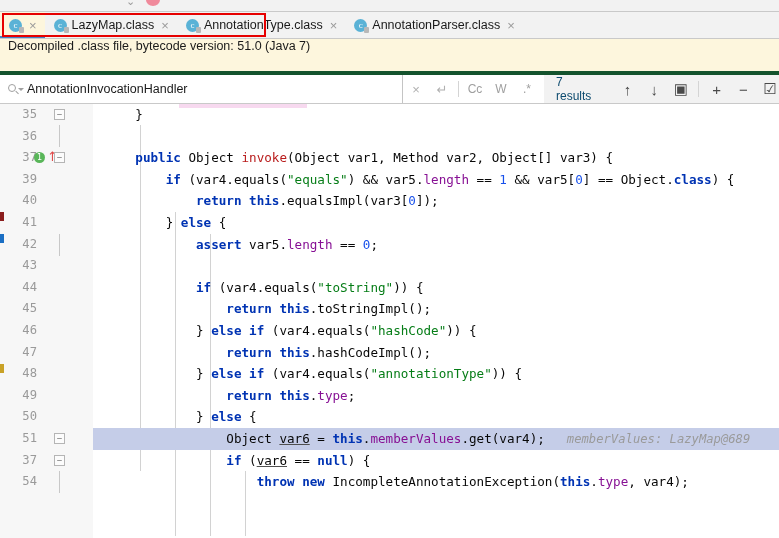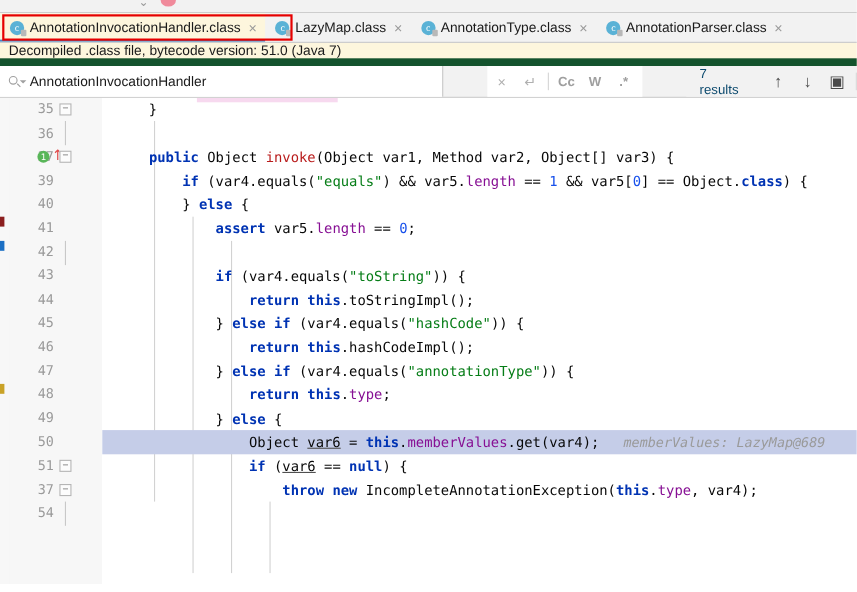--- a/index.html
+++ b/index.html
@@ -115,40 +115,39 @@
     width: 264px;
     height: 24px;
     border: 2px solid #e60000;
     box-sizing: border-box;
     pointer-events: none;
     z-index: 5;
   }
 
   
   .notice {
-    height: 21px;
+    height: 36px;
     box-sizing: border-box;
     background: #fdf6dd;
-    border-bottom: 7px solid #14532d;
-    display: flex;
-    align-items: flex-end;
+    border-bottom: 4px solid #14532d;
+    display: flex;
+    align-items: flex-start;
     padding-left: 8px;
     font-size: 12.5px;
     color: #1a1a1a;
   }
 
   
   .findbar {
     height: 29px;
     box-sizing: border-box;
     background: #f2f2f2;
     border-bottom: 1px solid #c9c9c9;
     display: flex;
     align-items: center;
-    gap: 40px;
   }
   .find-input-wrap {
     flex: none;
     width: 403px;
     background: #ffffff;
     border: 1px solid #c4c4c4;
     border-left: none;
     border-top: none;
     border-bottom: none;
     display: flex;
@@ -204,21 +203,21 @@
   .icon-btn {
     width: 26px;
     height: 28px;
     display: flex;
     align-items: center;
     justify-content: center;
     color: #b0b0b0;
     font-size: 13px;
     font-family: "Liberation Sans", sans-serif;
   }
-  .icon-btn.txt { font-size: 12px; font-weight: bold; color: #9f9f9f; }
+  .icon-btn.txt { font-size: 12px; font-weight: normal; color: #9f9f9f; }
   .vdiv {
     width: 1px;
     height: 16px;
     background: #d4d4d4;
     align-self: center;
     margin: 0 3px;
   }
   .find-right {
     flex: 1;
     display: flex;
@@ -270,21 +269,21 @@
 
   .row {
     position: relative;
     height: 21.6px;
     line-height: 21.6px;
     white-space: pre;
   }
   .gutter .row { text-align: right; }
   .lineno {
     position: absolute;
-    right: 44px;
+    right: 56px;
     color: #9a9a9a;
     font-family: "DejaVu Sans Mono", monospace;
     font-size: 12.2px;
   }
   .row.cur .lineno { color: #787878; }
   .gutter .row.cur { background: #fdf6dd; }
 
   .fold {
     position: absolute;
     right: 28px;
@@ -395,21 +394,20 @@
 <div id="app">
 
   <div class="top-sliver">
     <span class="sliver-glyph">⌄</span>
     <span class="sliver-icon"></span>
   </div>
 
   <div class="tabbar">
     <div class="tab active">
       <span class="tab-icon">c</span>
-      <span>AnnotationInvocationHandler.class</span>
       <span class="tab-close">×</span>
     </div>
     <div class="tab">
       <span class="tab-icon">c</span>
       <span>LazyMap.class</span>
       <span class="tab-close">×</span>
     </div>
     <div class="tab">
       <span class="tab-icon">c</span>
       <span>AnnotationType.class</span>
@@ -489,20 +487,21 @@
     <div class="code-area" id="code-area">
       <div class="search-hl" style="left:86px;top:-2px;width:128px;height:6px;"></div>
       <div class="indent-guide" style="left:47px;top:21px;height:346px;"></div>
       <div class="indent-guide" style="left:82px;top:108px;height:324px;"></div>
       <div class="indent-guide" style="left:117px;top:130px;height:302px;"></div>
       <div class="indent-guide" style="left:152px;top:367px;height:65px;"></div>
     <div class="code-line">    }</div>
         <div class="code-line"></div>
         <div class="code-line">    <span class="kw">public</span> Object <span class="mth">invoke</span>(Object var1, Method var2, Object[] var3) {</div>
         <div class="code-line">        <span class="kw">if</span> (var4.equals(<span class="str">"equals"</span>) &amp;&amp; var5.<span class="fld">length</span> == <span class="num">1</span> &amp;&amp; var5[<span class="num">0</span>] == Object.<span class="kw">class</span>) {</div>
+        <div class="code-line">            <span class="kw">return</span> <span class="kw">this</span>.equalsImpl(var3[<span class="num">0</span>]);</div>
         <div class="code-line">        } <span class="kw">else</span> {</div>
         <div class="code-line">            <span class="kw">assert</span> var5.<span class="fld">length</span> == <span class="num">0</span>;</div>
         <div class="code-line"></div>
         <div class="code-line">            <span class="kw">if</span> (var4.equals(<span class="str">"toString"</span>)) {</div>
         <div class="code-line">                <span class="kw">return</span> <span class="kw">this</span>.toStringImpl();</div>
         <div class="code-line">            } <span class="kw">else</span> <span class="kw">if</span> (var4.equals(<span class="str">"hashCode"</span>)) {</div>
         <div class="code-line">                <span class="kw">return</span> <span class="kw">this</span>.hashCodeImpl();</div>
         <div class="code-line">            } <span class="kw">else</span> <span class="kw">if</span> (var4.equals(<span class="str">"annotationType"</span>)) {</div>
         <div class="code-line">                <span class="kw">return</span> <span class="kw">this</span>.<span class="fld">type</span>;</div>
         <div class="code-line">            } <span class="kw">else</span> {</div>

